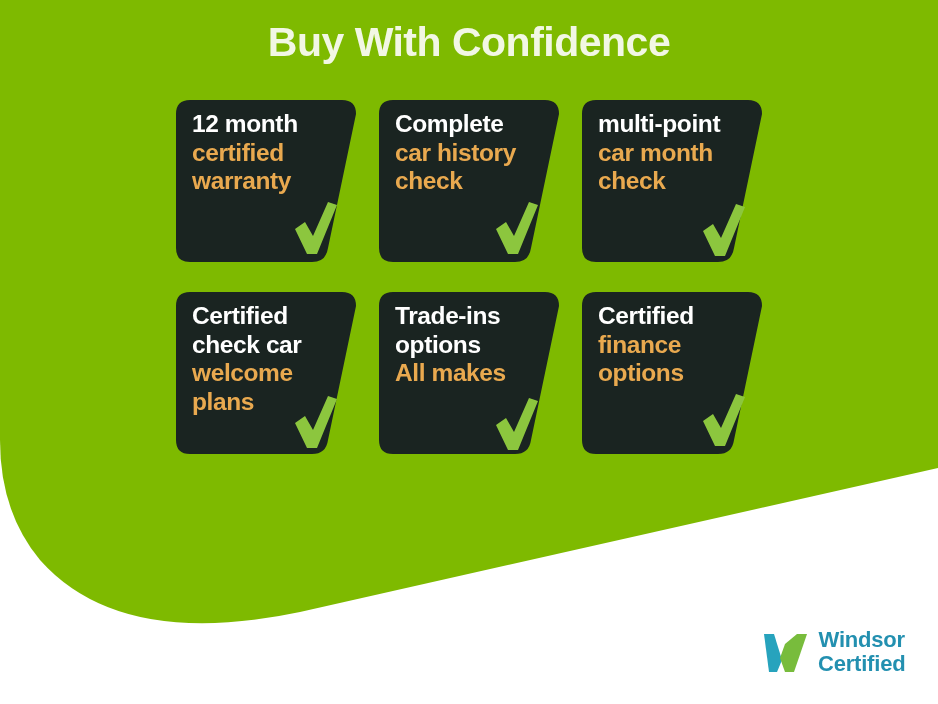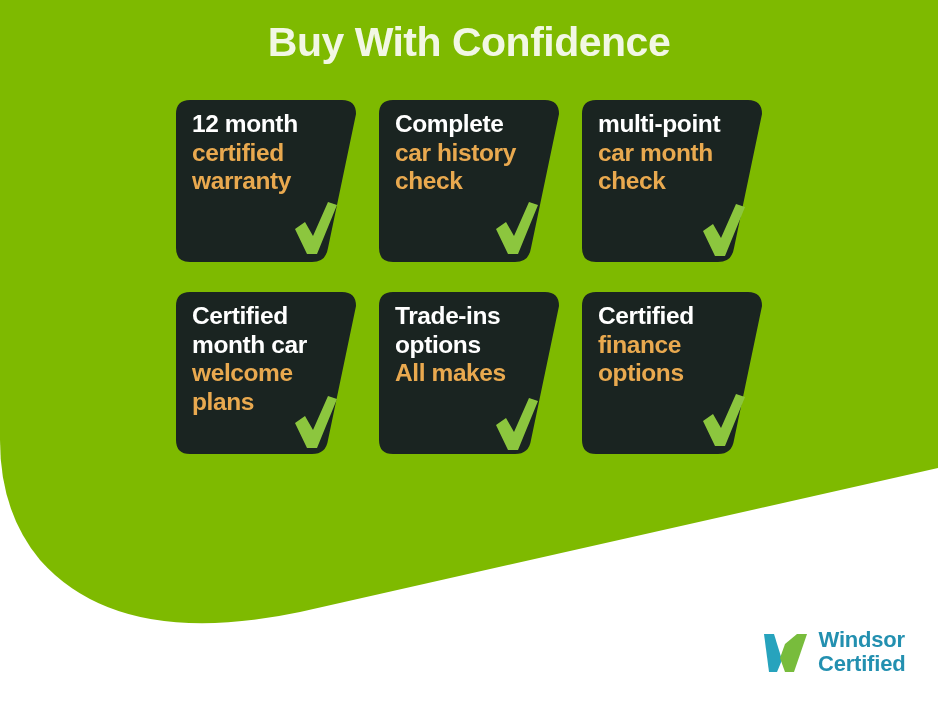--- a/index.html
+++ b/index.html
@@ -165,21 +165,21 @@
     </div>
 
     <div class="card-row">
 
       <div class="card">
         <svg class="card-bg" viewBox="0 0 180 162" preserveAspectRatio="none" aria-hidden="true">
           <path d="M 14 0 L 166 0 Q 180 0 180 14 L 152 148 Q 150 162 136 162 L 14 162 Q 0 162 0 148 L 0 14 Q 0 0 14 0 Z" fill="#1a2421"></path>
         </svg>
         <div class="card-text">
           <span class="line-white">Certified</span>
-          <span class="line-white">month car</span>
+          <span class="line-white">check car</span>
           <span class="line-orange">welcome</span>
           <span class="line-orange">plans</span>
         </div>
         <svg class="check" style="left:116px; top:102px;" viewBox="0 0 46 56" aria-hidden="true">
           <path d="M 3 29 L 13 22 L 21 36 L 36 2 L 45 5 L 25 54 L 15 54 Z" fill="#8cc63e"></path>
         </svg>
       </div>
 
       <div class="card">
         <svg class="card-bg" viewBox="0 0 180 162" preserveAspectRatio="none" aria-hidden="true">

